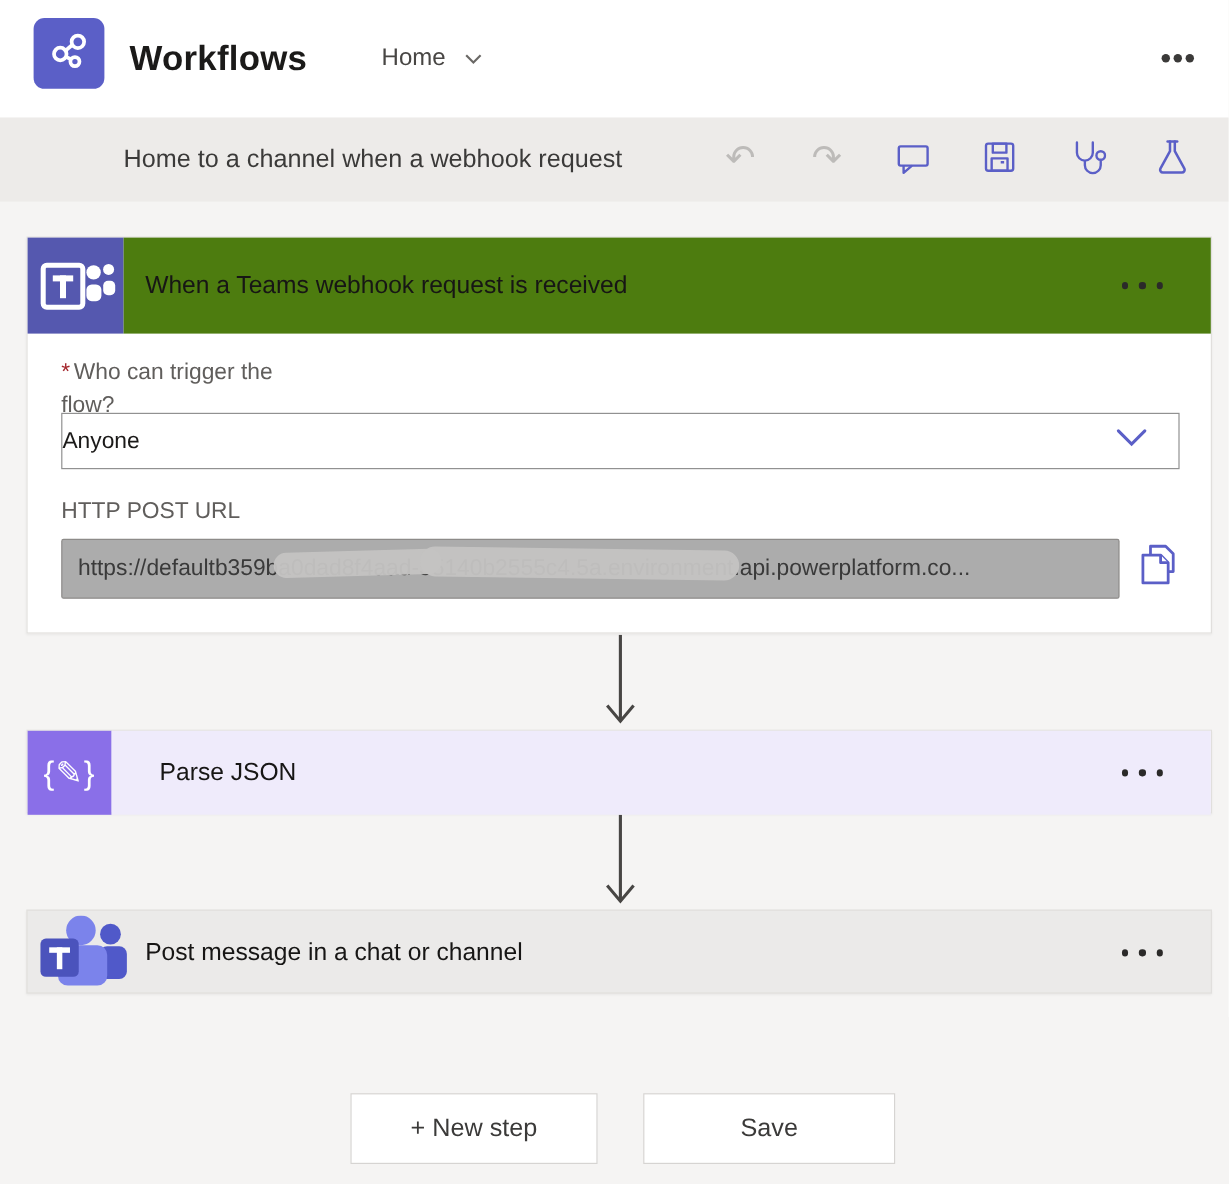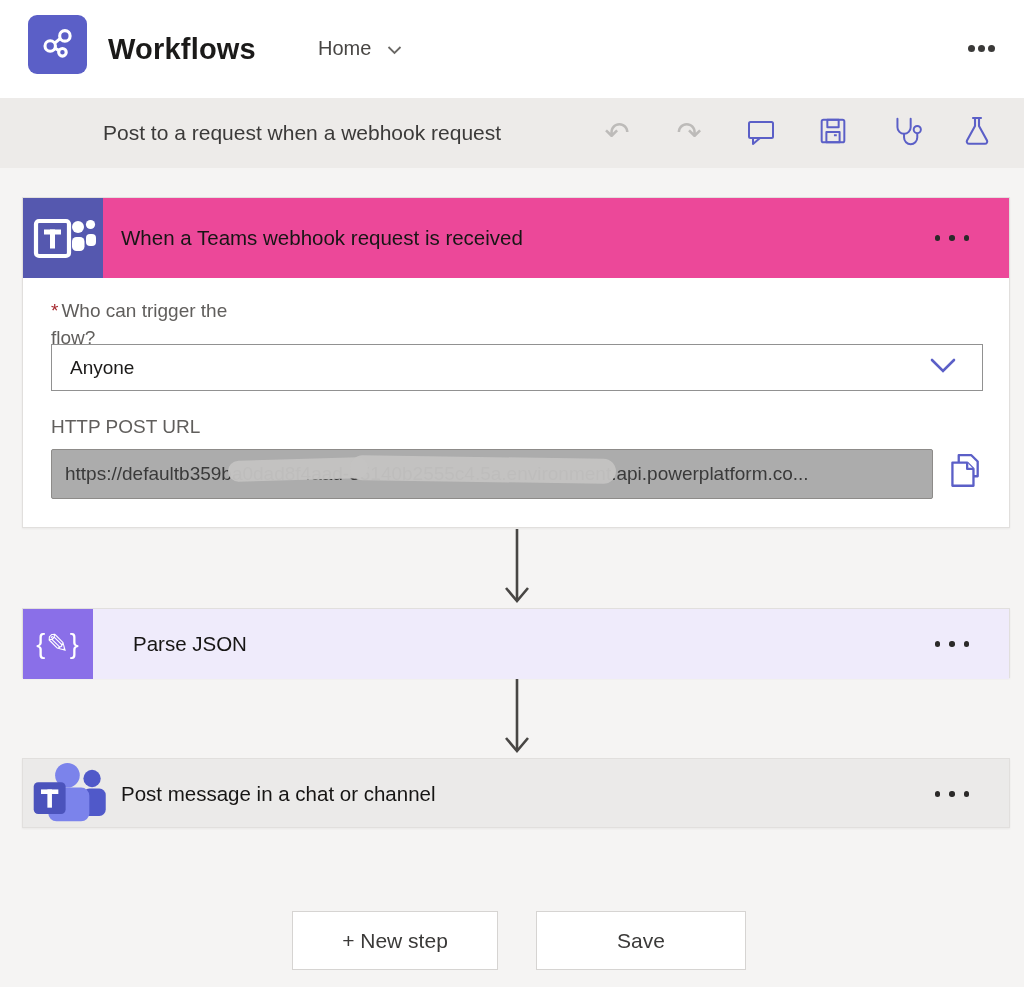--- a/index.html
+++ b/index.html
@@ -28,25 +28,25 @@
   .card { position:absolute; left:22px; width:988px; background:#fff; border:1px solid #E1DFDD; box-shadow:0 1px 2px rgba(0,0,0,.05); }
   .card-head { position:absolute; left:0; top:0; width:100%; display:flex; align-items:stretch; }
   .head-strip { flex:1; display:flex; align-items:center; position:relative; }
   .card-title { font-size:20.5px; color:#171615; }
   .card-more { position:absolute; right:26px; top:50%; transform:translateY(-50%); width:62px; height:34px; display:flex; align-items:center; justify-content:center; gap:9px; cursor:pointer; }
   .card-more .dot { width:5.5px; height:5.5px; border-radius:50%; background:#2b2a29; }
 
   .trigger-card { top:197px; height:331px; }
   .trigger-card .card-head { height:80px; }
   .icon-cell-80 { width:80px; height:80px; background:#5558AF; display:flex; align-items:center; justify-content:center; }
-  .trigger-card .head-strip { background:#ec4899; padding-left:18px; }
+  .trigger-card .head-strip { background:#4d7c0f; padding-left:18px; }
 
   .field-label { position:absolute; left:28px; font-size:19px; color:#605E5C; line-height:27px; z-index:1; }
   .req { color:#A4262C; margin-right:3px; }
-  .who-select { position:absolute; left:28px; top:146px; width:932px; height:47px; background:#fff; border:1px solid #919191; z-index:2; display:flex; align-items:center; padding-left:18px; font-size:19px; color:#1b1a19; cursor:pointer; }
+  .who-select { position:absolute; left:28px; top:146px; width:932px; height:47px; background:#fff; border:1px solid #919191; z-index:2; display:flex; align-items:center; padding-left:0; font-size:19px; color:#1b1a19; cursor:pointer; }
   .who-chevron { position:absolute; right:26px; top:50%; transform:translateY(-50%); }
   .url-label { position:absolute; left:28px; top:218px; font-size:19px; color:#605E5C; }
   .url-field { position:absolute; left:28px; top:251px; width:882px; height:50px; background:#ACACAC; border:1px solid #8D8B89; border-radius:2px; display:flex; align-items:center; padding-left:13px; overflow:hidden; }
   .url-text { font-size:19px; color:#3A3A3A; white-space:nowrap; }
   .smudge { position:absolute; background:#C4C3C2; opacity:.96; }
   .smudge1 { left:176px; top:9px; width:140px; height:21px; border-radius:11px; transform:rotate(-1.6deg); }
   .smudge2 { left:298px; top:7px; width:266px; height:25px; border-radius:13px; transform:rotate(.8deg); }
   .copy-btn { position:absolute; left:921px; top:253px; width:40px; height:44px; display:flex; align-items:center; justify-content:center; cursor:pointer; }
 
   .connector { position:absolute; left:503px; width:28px; height:76px; display:flex; justify-content:center; cursor:pointer; }
@@ -104,21 +104,21 @@
 
   <div class="toolbar">
     <div class="back-btn">
       <span>
         <svg width="36" height="32" viewBox="0 0 36 32" fill="none" stroke="#6264A7" stroke-width="2.4" stroke-linecap="round" stroke-linejoin="round">
           <line x1="32" y1="16" x2="6" y2="16"></line>
             <polyline points="15,7 6,16 15,25"></polyline>
         </svg>
       </span>
     </div>
-    <div class="flow-title">Post to a request when a webhook request</div>
+    <div class="flow-title">Home to a channel when a webhook request</div>
     <div class="tb-icons">
       <div class="tb-btn disabled">
         <span class="uglyph">↶</span>
       </div>
       <div class="tb-btn disabled">
         <span class="uglyph">↷</span>
       </div>
       <div class="tb-btn">
         <span>
           <svg width="34" height="34" viewBox="0 0 34 34" fill="none" stroke="#5B5FC7" stroke-width="2" stroke-linejoin="round">

